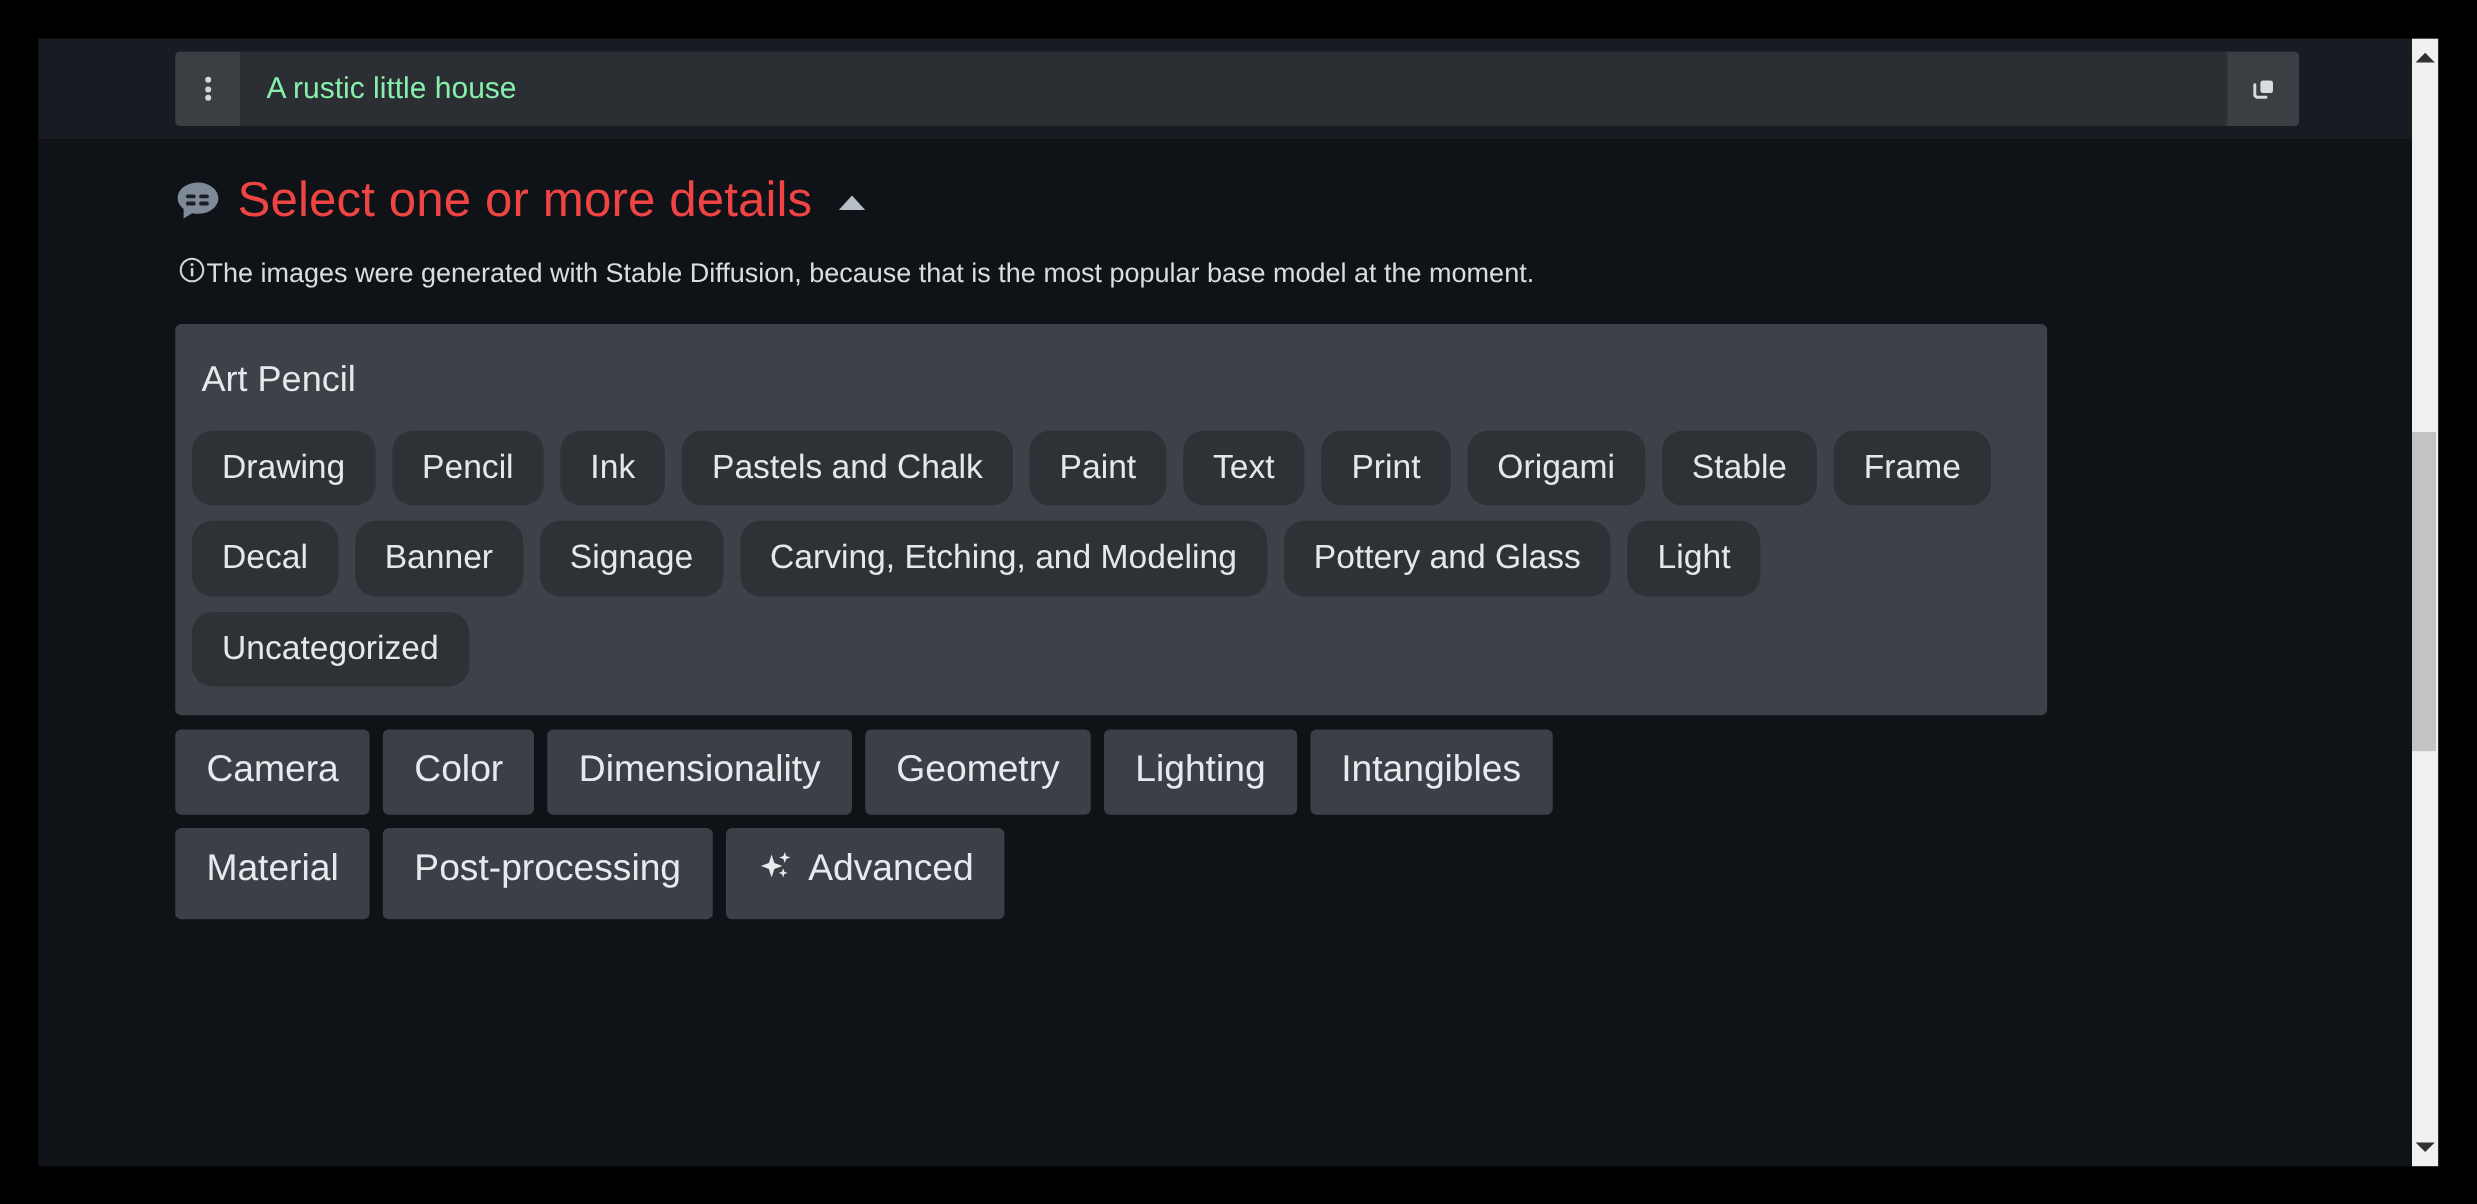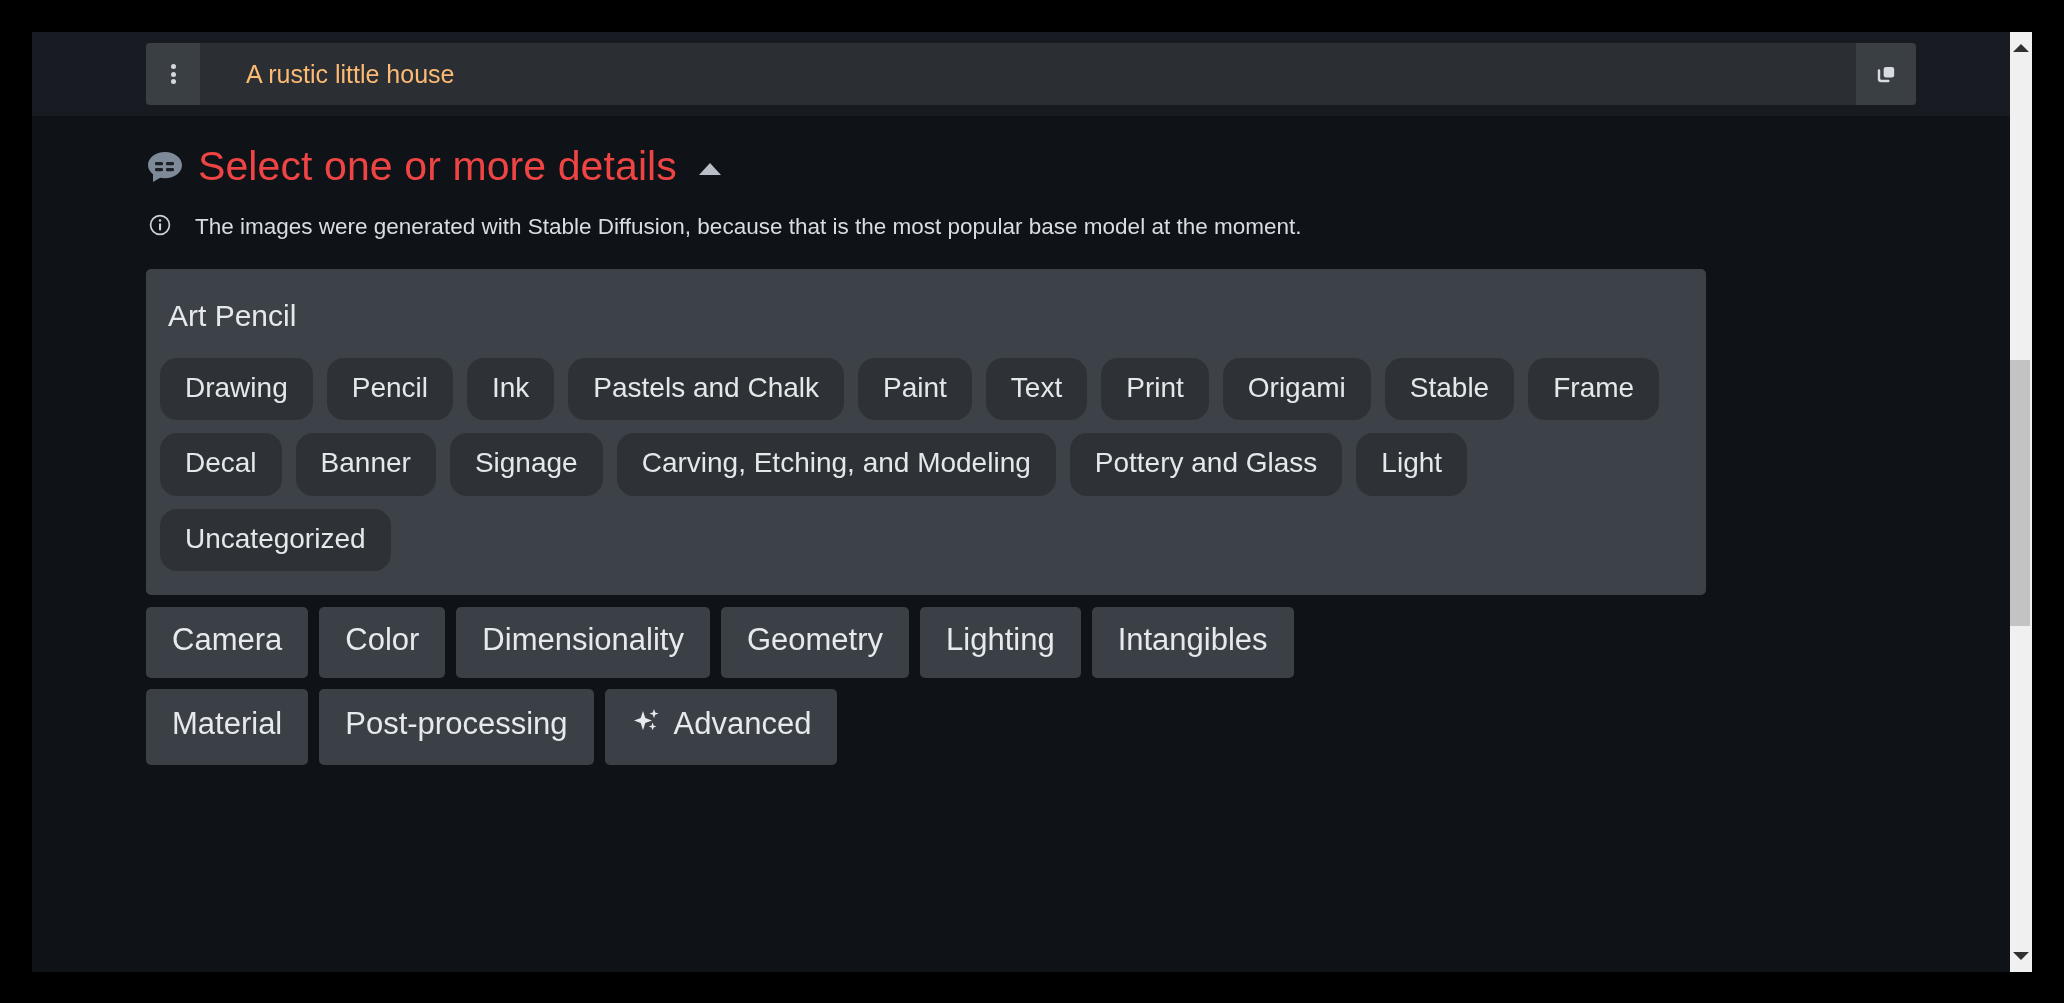--- a/index.html
+++ b/index.html
@@ -61,25 +61,24 @@
     background: #d5d9de;
     border-radius: 50%;
     display: block;
     margin: 2.5px 0;
   }
   .prompt-input {
     flex: 1 1 auto;
     background: transparent;
     border: none;
     outline: none;
-    color: #fdba74;
+    color: #86efac;
     font-family: "Liberation Sans", sans-serif;
     font-size: 25px;
     padding: 0 22px;
-    margin-left: 24px;
   }
   .copy-btn {
     width: 60px;
     flex: 0 0 auto;
     background: #3a3f44;
     display: flex;
     align-items: center;
     justify-content: center;
     cursor: pointer;
   }
@@ -115,21 +114,21 @@
     border-right: 11px solid transparent;
     border-bottom: 12px solid #b9bfc6;
     margin-left: 8px;
     margin-top: 4px;
     cursor: pointer;
   }
 
   .info-line {
     display: flex;
     align-items: center;
-    gap: 23px;
+    gap: 0;
     padding: 26px 13px 0 116px;
   }
   .info-text {
     color: #d9dde2;
     font-size: 22.5px;
   }
 
   
   .panel {
     margin: 28px 0 0 114px;
@@ -182,21 +181,20 @@
     color: #e6eaee;
     border: none;
     border-radius: 5px;
     font-size: 31px;
     font-family: "Liberation Sans", sans-serif;
     padding: 16px 26px 20px 26px;
     line-height: 1.12;
     white-space: nowrap;
     cursor: pointer;
     display: flex;
-    align-items: center;
     gap: 11px;
   }
 
   
   .scrollbar {
     position: absolute;
     right: 0;
     top: 0;
     width: 22px;
     height: 940px;

